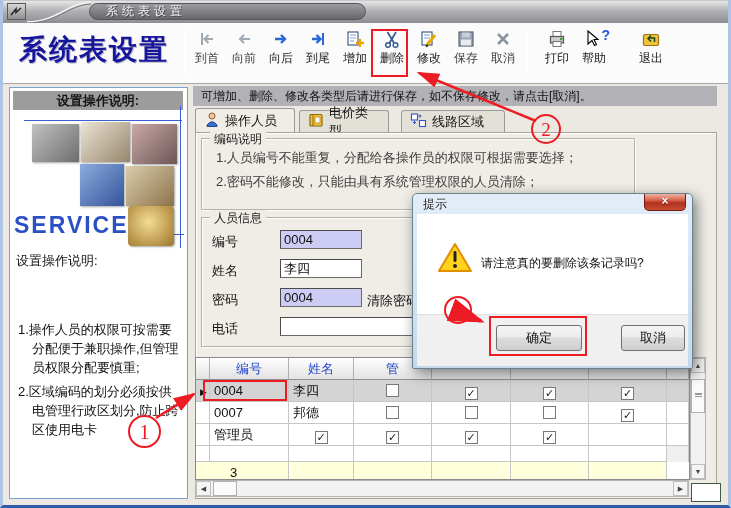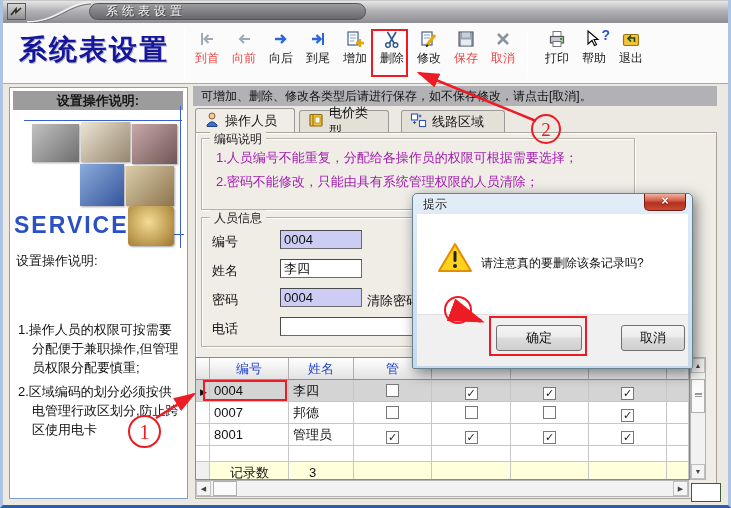--- a/index.html
+++ b/index.html
@@ -21,21 +21,21 @@
     border:1px solid #54545a; color:#f4f4f4; font-size:12px; letter-spacing:4px;
     line-height:15px; padding-left:16px; text-shadow:1px 1px 0 #444; }
   
   .header-band { position:absolute; left:0; top:22px; width:725px; height:61px; background:#fbfbfb; border-bottom:1px solid #a8a8a8; }
   .page-heading { position:absolute; left:16px; top:8px; font-size:28px; font-weight:bold;
     color:#16169c; letter-spacing:2px; text-shadow:1px 1px 0 #b8b8c8; }
   .head-vsep { position:absolute; left:181px; top:5px; width:1px; height:50px; background:#c4c4c4; border-right:1px solid #fff; }
   .tbtn { position:absolute; top:6px; width:36px; height:50px; text-align:center; cursor:pointer; }
   .tbtn .tb-icon { display:block; height:22px; }
   .tbtn .tb-label { display:block; font-size:12px; color:#1a1a1a; line-height:14px; }
-  .tbtn.disabled .tb-label { color:#ef4444; }
+  .tbtn.disabled .tb-label { color:#404040; }
   .tbtn.disabled { cursor:default; }
   .tb-sep { position:absolute; left:524px; top:8px; width:1px; height:44px; background:#c4c4c4; border-right:1px solid #fff; }
   .help-q { position:absolute; right:2px; top:-2px; color:#2255dd; font-weight:bold; font-size:14px; }
   
   .sidebar { position:absolute; left:6px; top:86px; width:179px; height:412px;
     background:#ffffff; border:1px solid #7aa0d4; }
   .sb-header { position:absolute; left:3px; top:3px; width:170px; height:19px; background:#9c9c9c;
     color:#161616; font-size:13px; font-weight:bold; text-align:center; line-height:19px; }
   .sb-hline  { position:absolute; left:14px; top:32px; width:158px; height:1px; background:#3a5fd0; }
   .sb-vline  { position:absolute; left:170px; top:18px; width:1px; height:142px; background:#3a5fd0; }
@@ -61,21 +61,21 @@
     border-radius:3px 3px 0 0; font-size:13px; color:#111; display:flex; align-items:center; gap:5px; padding:0 8px; cursor:pointer; }
   .tab.active { top:107px; height:24px; background:#efede6; z-index:3; }
   .tab1 { left:192px; width:100px; }
   .tab2 { left:296px; width:90px;  }
   .tab3 { left:398px; width:104px; }
   .content-panel { position:absolute; left:192px; top:131px; width:522px; height:367px;
     background:#efede6; border:1px solid #a8a49a; box-shadow:inset 1px 1px 0 #fff; }
   .fset { position:absolute; border:1px solid #b5b2a8; box-shadow:inset 1px 1px 0 #fff,1px 1px 0 #fff; }
   .fset-legend { position:absolute; top:-8px; left:8px; background:#efede6; padding:0 4px; font-size:12px; color:#222; }
   .fset1 { left:198px; top:137px; width:434px; height:72px; }
-  .code-line { position:absolute; left:14px; font-size:13px; color:#a21caf; white-space:nowrap; }
+  .code-line { position:absolute; left:14px; font-size:13px; color:#404040; white-space:nowrap; }
   .code-line1 { top:10px; } .code-line2 { top:34px; }
   .fset2 { left:198px; top:216px; width:326px; height:130px; }
   .frm-label { position:absolute; left:10px; font-size:13px; color:#111; }
   .frm-input { position:absolute; left:78px; width:82px; height:19px; font-size:13px; padding:0 3px;
     border:1px solid #6a6a6a; border-top-color:#4a4a4a; border-left-color:#4a4a4a; background:#fff; color:#111;
     font-family:"Liberation Sans","DejaVu Sans",sans-serif; }
   .frm-input.lav { background:#ccccf5; }
   .frm-input.phone { width:230px; }
   .clear-pwd { position:absolute; left:364px; top:291px; font-size:13px; color:#111; cursor:pointer; }
   
@@ -238,21 +238,21 @@
     </div>
     <div class="tbtn" style="left:573px">
       <span class="tb-icon" style="position:relative">
         <svg width="20" height="20">
             <polygon points="4,2 4,15 8,11.5 10.5,16.5 12.5,15.5 10,10.5 14,10.5" fill="#fff" stroke="#000" stroke-width="1.1"></polygon>
           </svg>
         <span class="help-q">?</span>
       </span>
       <span class="tb-label">帮助</span>
     </div>
-    <div class="tbtn" style="left:610px">
+    <div class="tbtn" style="left:630px">
       <span class="tb-icon"><svg width="20" height="20">
             <rect x="2.5" y="5.5" width="15" height="11" rx="1.5" fill="#f2c23a" stroke="#9a7410" stroke-width="1.2"></rect>
             <path d="M13.5 13 V9 H7.5 M10 6.5 L7 9.5 L10 12.5" stroke="#1a4a1a" stroke-width="1.6" fill="none"></path>
           </svg></span>
       <span class="tb-label">退出</span>
     </div>
   </div>
 
   <div class="sidebar">
     <div class="sb-header">设置操作说明:</div>
@@ -340,21 +340,20 @@
     <div class="gc ctr"></div>
     <div class="gc txt">0007</div>
     <div class="gc txt">邦德</div>
     <div class="gc ctr"><span class="cb"></span></div>
     <div class="gc ctr"><span class="cb"></span></div>
     <div class="gc ctr"><span class="cb"></span></div>
     <div class="gc ctr"><span class="cb on">✓</span></div>
     <div class="gc"></div>
 
     <div class="gc ctr"></div>
-    <div class="gc txt">8001</div>
     <div class="gc txt">管理员</div>
     <div class="gc ctr"><span class="cb on">✓</span></div>
     <div class="gc ctr"><span class="cb on">✓</span></div>
     <div class="gc ctr"><span class="cb on">✓</span></div>
     <div class="gc ctr"><span class="cb on">✓</span></div>
     <div class="gc"></div>
 
     <div class="gc"></div>
     <div class="gc"></div>
     <div class="gc"></div>

